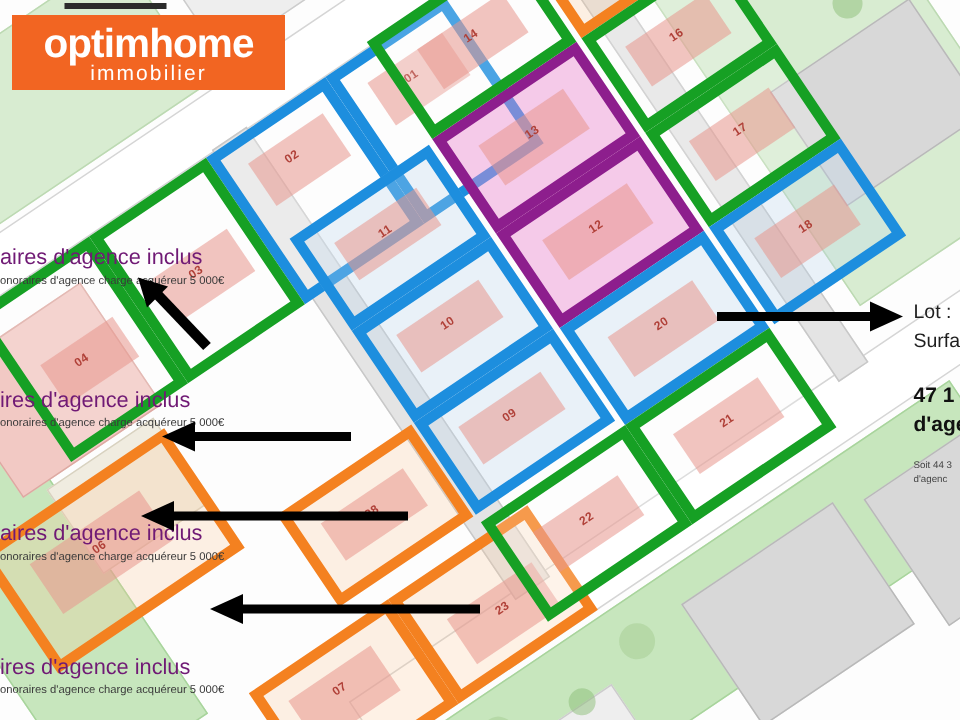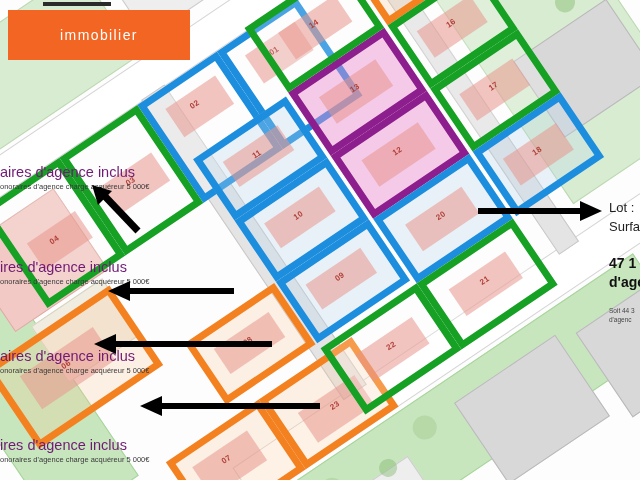--- a/index.html
+++ b/index.html
@@ -187,20 +187,21 @@
       <div class="lot" style="left:440px;top:510px;width:116px;height:80px;border:7px solid #16a024;background:rgba(255,255,255,.2);">
         <div class="fillhouse" style="left:18px;top:18px;width:68px;height:32px;"></div>
         <div class="num" style="left:48px;top:26px;">22</div>
       </div>
 
     </div>
   </div>
 
   <div id="logo-bar"></div>
   <div id="logo">
+    <div class="lg1">optimhome</div>
     <div class="lg2">immobilier</div>
   </div>
 
   <div class="callout" style="top:164px;">
     <div class="c1">aires d'agence inclus</div>
     <div class="c2">onoraires d'agence charge acquéreur 5 000€</div>
   </div>
 
   <div class="callout" style="top:259px;">
     <div class="c1">ires d'agence inclus</div>

